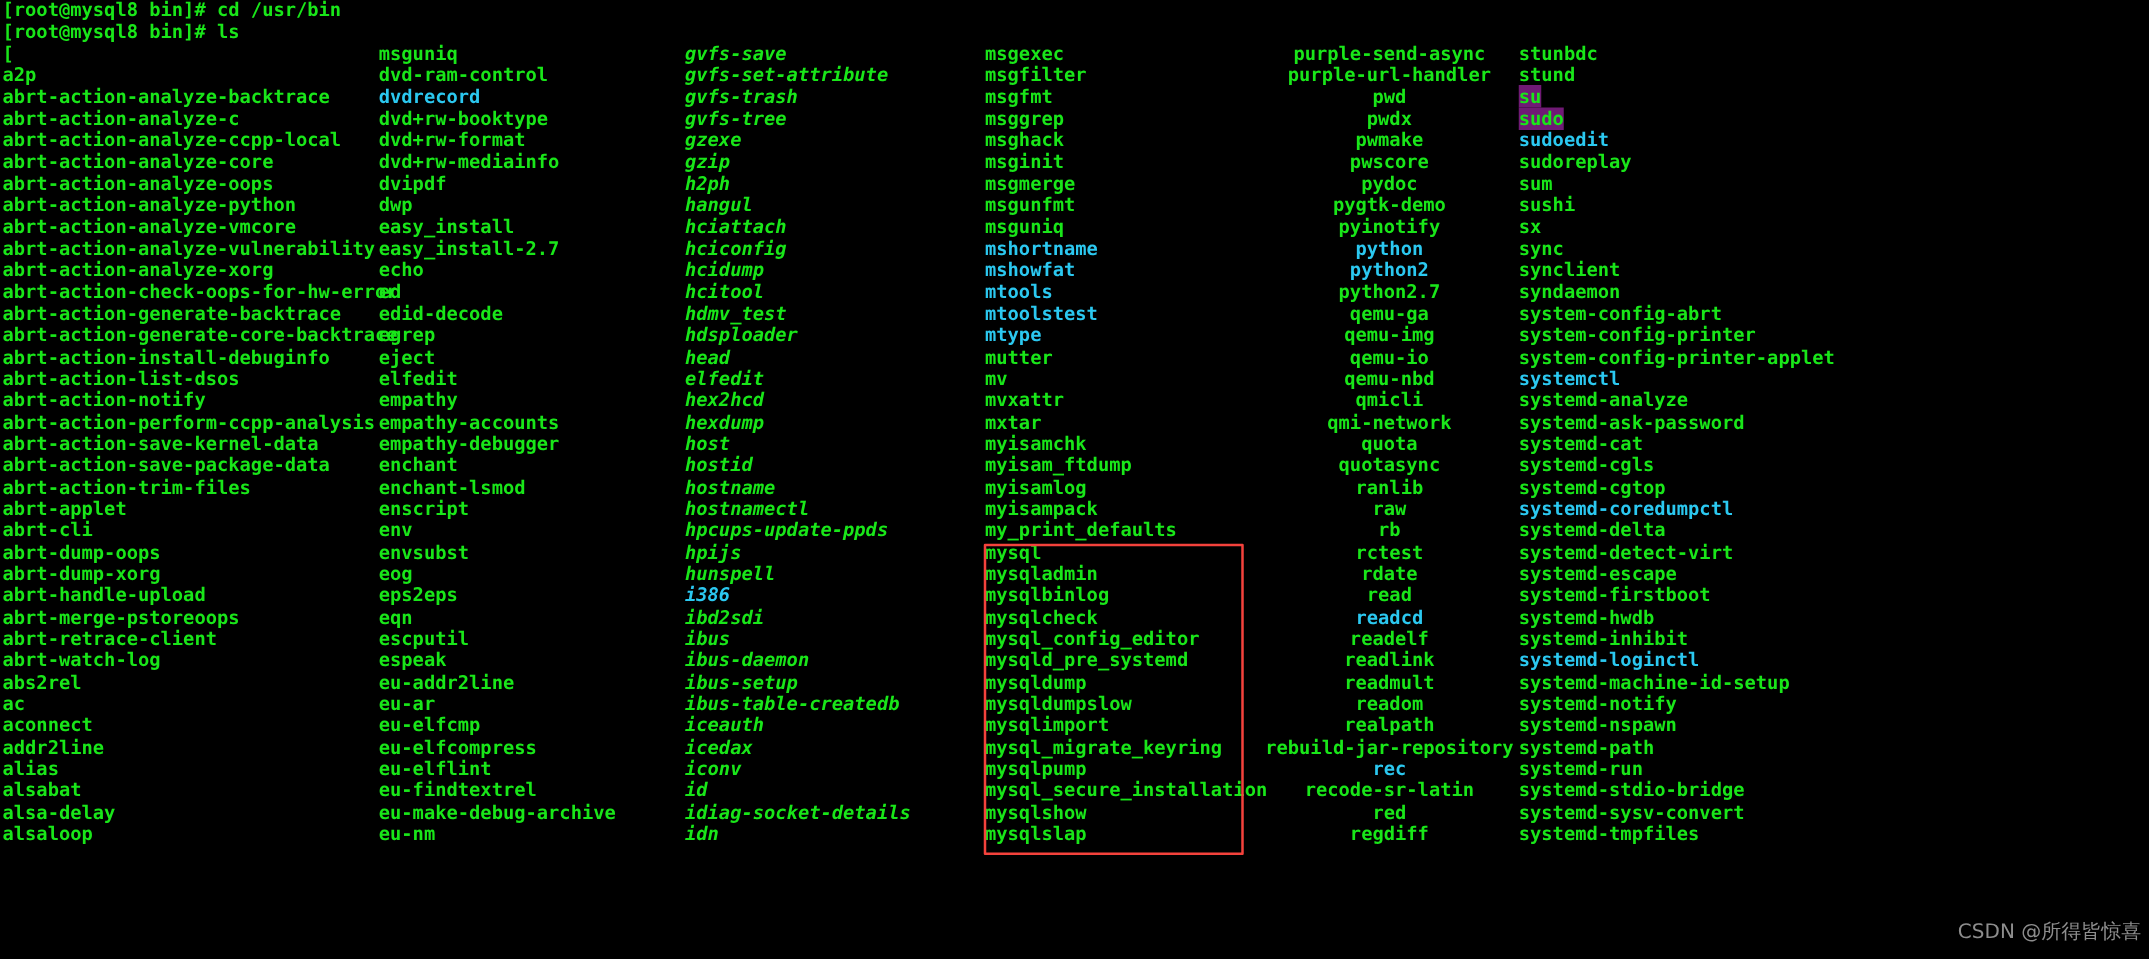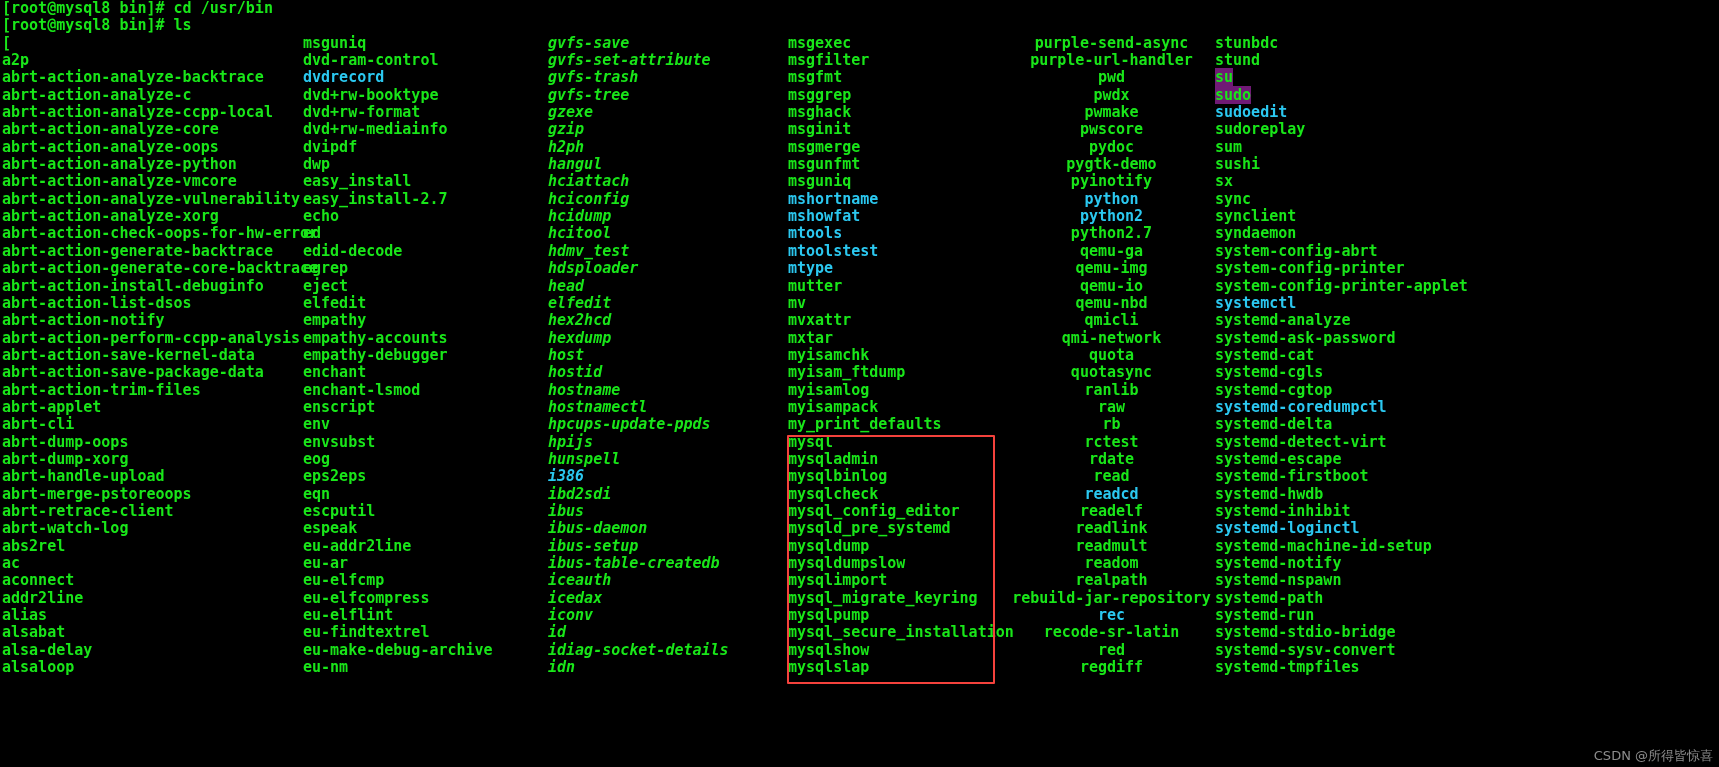--- a/index.html
+++ b/index.html
@@ -65,23 +65,23 @@
   .highlight-box {
     position: absolute;
     border: 2px solid #f4423c;
     box-sizing: border-box;
     pointer-events: none;
     border-radius: 1px;
   }
   .watermark {
     position: absolute;
     right: 6px;
-    bottom: 3px;
+    bottom: 14px;
     color: #8d8d8d;
-    font-size: 13px;
+    font-size: 16px;
     font-weight: normal;
     font-family: "DejaVu Sans", "Liberation Sans", sans-serif;
     white-space: pre;
   }
 </style>
 </head>
 <body style="background: rgb(0, 0, 0);">
 
 <div id="terminal">
 

